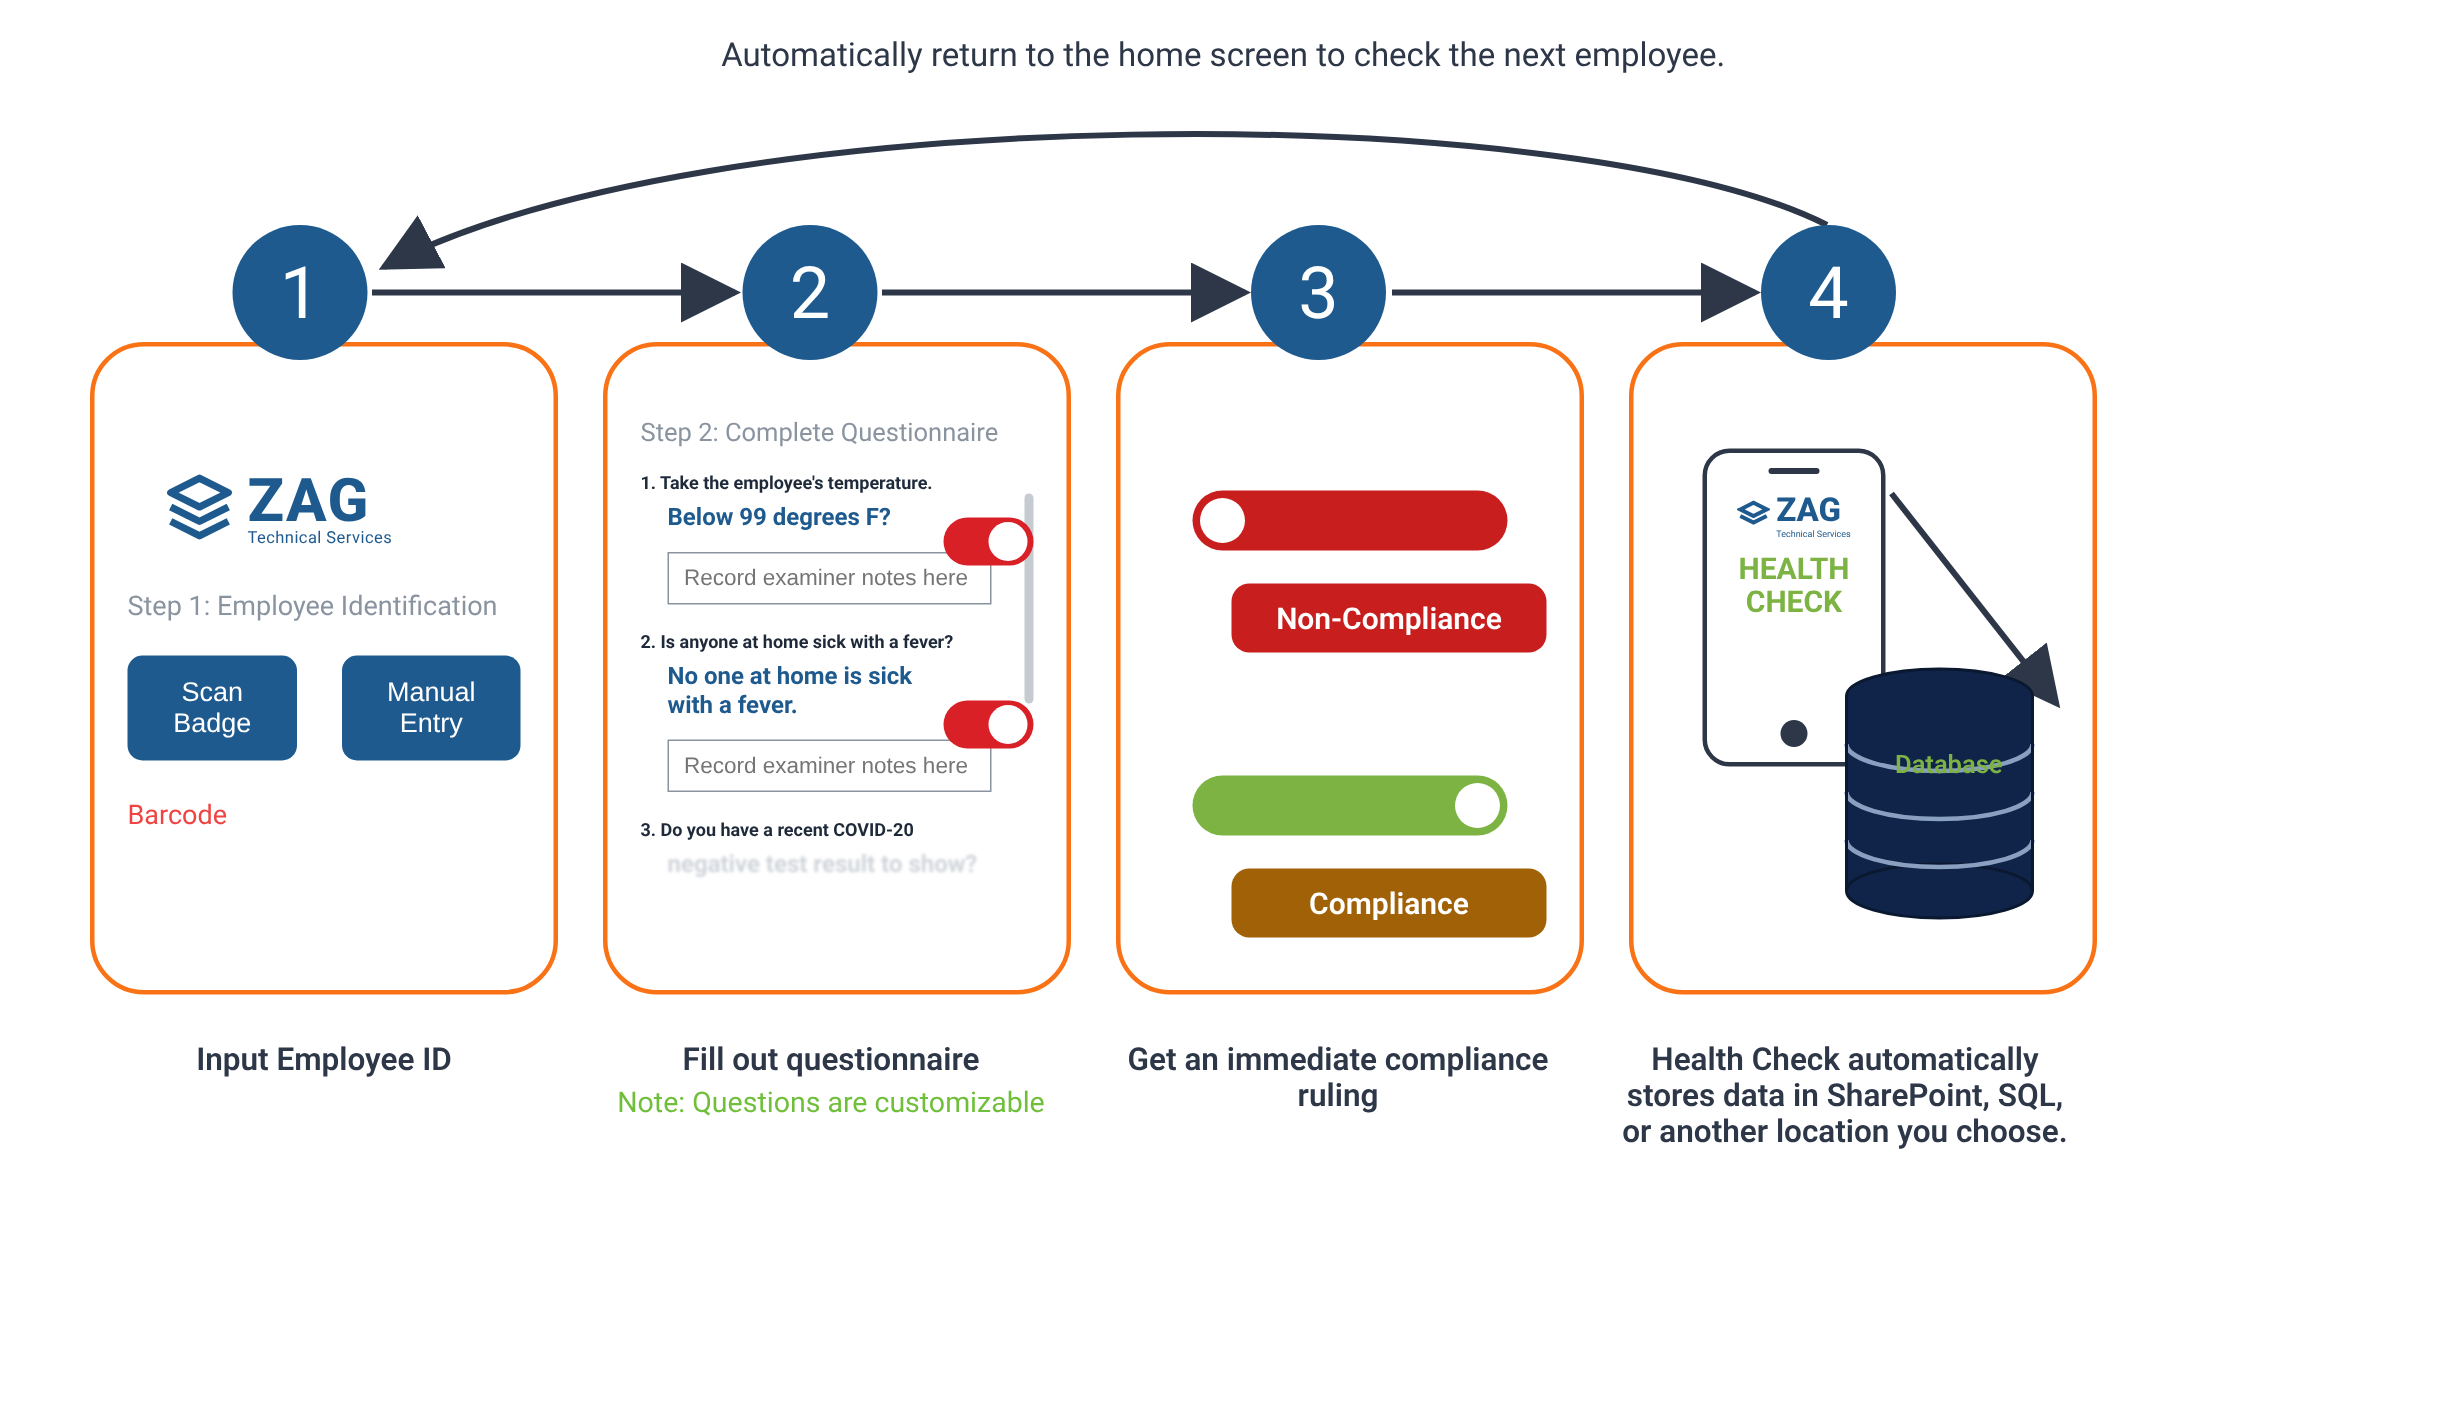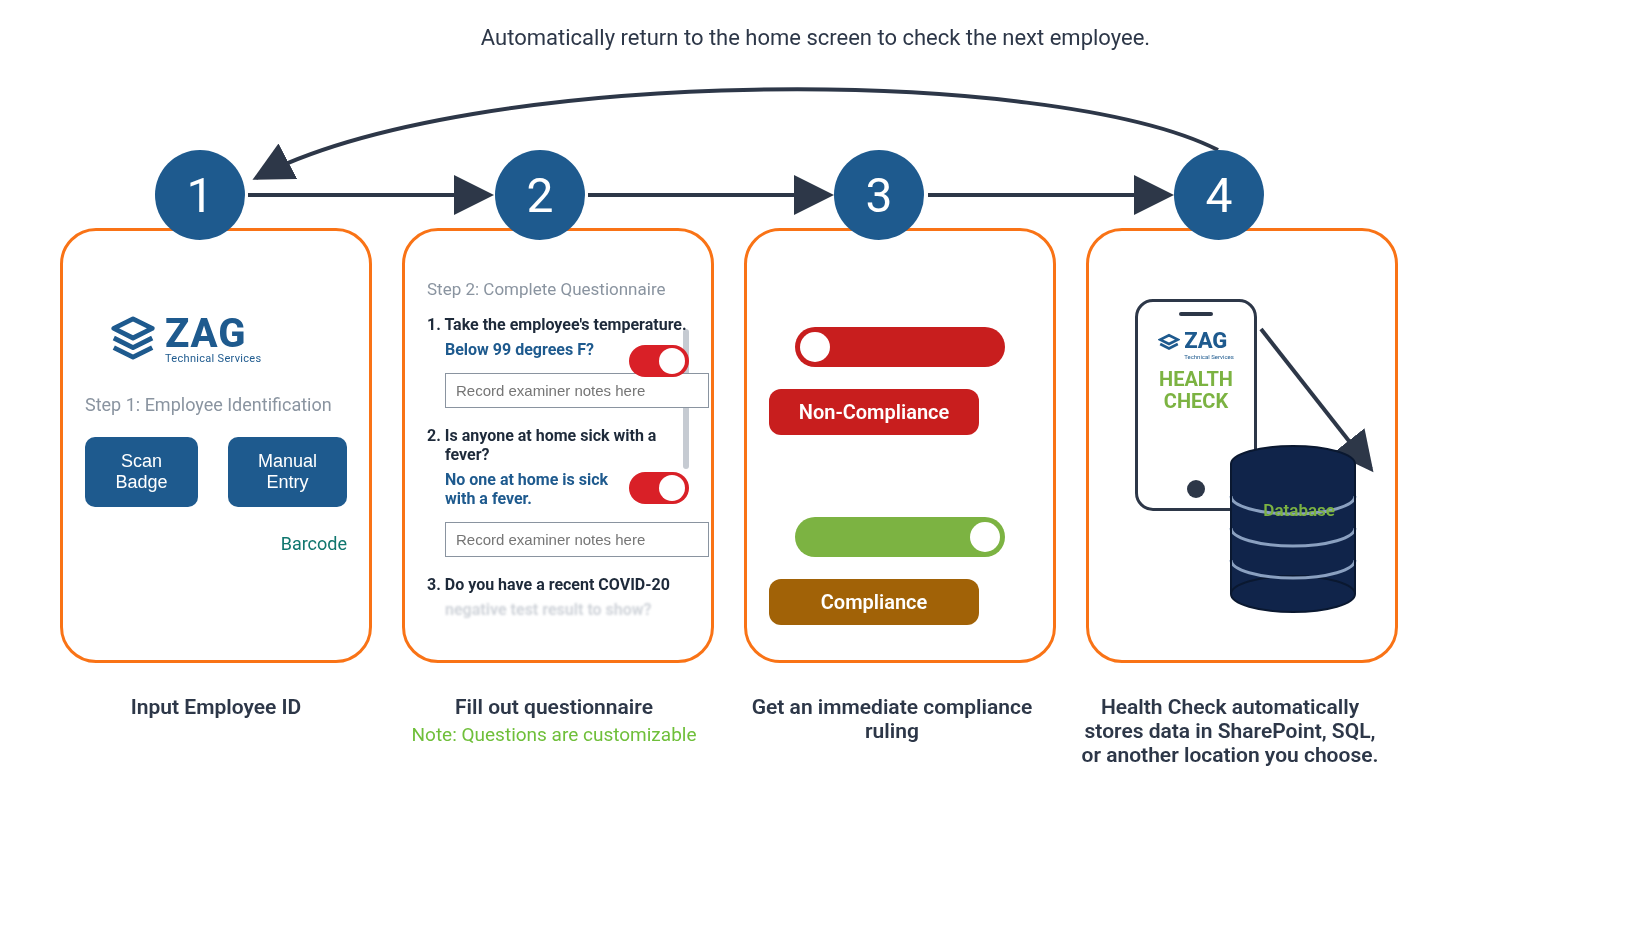--- a/index.html
+++ b/index.html
@@ -93,58 +93,58 @@
   .logo-text-sub  { font-size: 11px; color: #1e5a8e; letter-spacing: 0.3px; }
 
   .step-label { color: #8a94a0; font-size: 18px; margin-bottom: 22px; }
   .btn-row { display: flex; gap: 30px; margin-bottom: 26px; }
   .pill-btn {
     background: #1e5a8e; color: #fff;
     padding: 14px 20px; border-radius: 10px;
     font-size: 18px; font-weight: 500;
     border: none; cursor: pointer;
   }
-  .barcode-label { color: #0f766e; font-size: 18px; text-align: right; }
+  .barcode-label { color: #ef4444; font-size: 18px; }
 
   
   .q-header { color: #8a94a0; font-size: 17px; margin: 20px 0 16px; }
   .q-block { margin-bottom: 18px; position: relative; }
-  .q-title { font-size: 16px; font-weight: 700; color: #1e2a3a; margin-bottom: 6px; padding-left: 18px; text-indent: -18px; }
+  .q-title { font-size: 12px; font-weight: 700; color: #1e2a3a; margin-bottom: 6px; padding-left: 18px; text-indent: -18px; }
   .q-sub   { font-size: 16px; font-weight: 700; color: #1e5a8e; padding-left: 18px; max-width: 190px; }
   .toggle {
     position: absolute; right: 0;
     width: 60px; height: 32px; border-radius: 16px;
     background: #d92027;
   }
   .toggle::after {
     content: ""; position: absolute; top: 3px; right: 4px;
     width: 26px; height: 26px; border-radius: 50%; background: #fff;
   }
   .toggle.q1 { top: 30px; }
   .toggle.q2 { top: 46px; }
   .notes-input {
     margin-top: 14px; margin-left: 18px;
     border: 1px solid #8a94a0; padding: 8px 10px;
-    font-size: 15px; color: #8a94a0; width: 264px; background: #fff;
+    font-size: 15px; color: #8a94a0; width: 216px; background: #fff;
   }
   .q3-fade {
     color: #d0d4da; font-size: 16px; font-weight: 700; padding-left: 18px;
     filter: blur(1px);
   }
   .scrollbar-fake {
     position: absolute; top: 50px; right: 0;
     width: 6px; height: 140px; background: #c6cbd2; border-radius: 3px;
   }
 
   
   .pill-lg {
     width: 210px; height: 40px; border-radius: 20px;
     position: relative; margin: 0 auto;
   }
-  .s3-stack { display:flex; flex-direction:column; align-items:flex-start; gap:22px; margin-top:68px; }
+  .s3-stack { display:flex; flex-direction:column; align-items:flex-end; gap:22px; margin-top:68px; }
   .pill-red { background: #c81e1e; }
   .pill-green { background: #7cb342; }
   .pill-red .knob { position:absolute; left:5px; top:5px; width:30px; height:30px; border-radius:50%; background:#fff; }
   .pill-green .knob { position:absolute; right:5px; top:5px; width:30px; height:30px; border-radius:50%; background:#fff; }
   .pill-label-red {
     background:#c81e1e; color:#fff; font-size:20px; font-weight:600;
     width:210px; height:46px; border-radius:12px; display:flex; align-items:center; justify-content:center;
   }
   .pill-label-green {
     background:#a16207; color:#fff; font-size:20px; font-weight:600;

